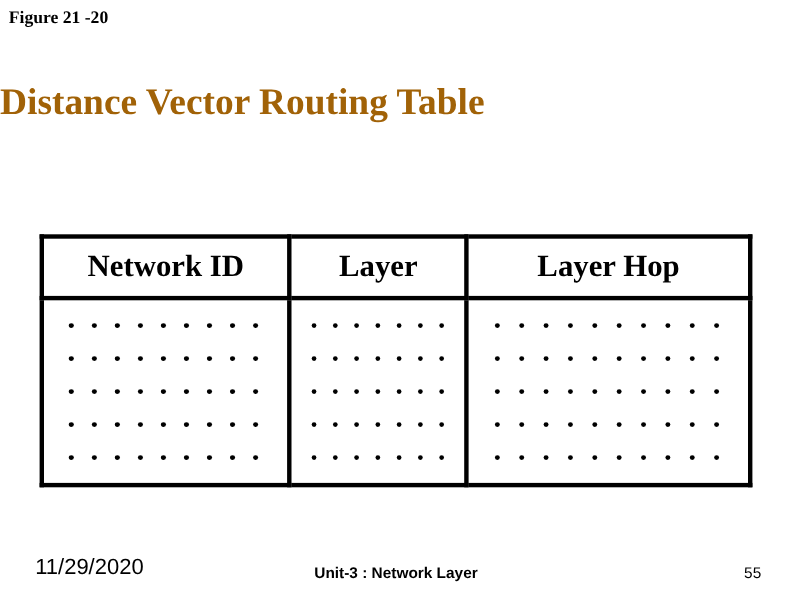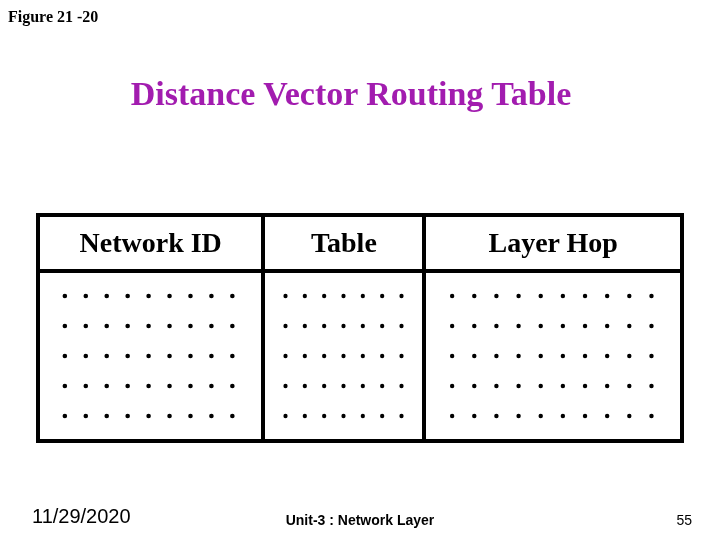--- a/index.html
+++ b/index.html
@@ -17,24 +17,23 @@
       top: 8px;
       left: 8px;
       font-weight: bold;
       font-size: 16px;
     }
     .title {
       position: absolute;
       top: 75px;
       left: 0;
       right: 18px;
-      text-align: center;
       font-size: 34px;
       font-weight: bold;
-      color: #a21caf;
+      color: #a16207;
     }
     .table-wrap {
       position: absolute;
       top: 165px;
       left: 36px;
       width: 648px;
     }
     .dvtable {
       border-collapse: collapse;
       width: 100%;
@@ -98,21 +97,21 @@
 <div class="table-wrap">
   <table class="dvtable">
     <colgroup>
       <col class="col-nid">
       <col class="col-cost">
       <col class="col-nhop">
     </colgroup>
     <thead>
       <tr>
         <th>Network ID</th>
-        <th>Table</th>
+        <th>Layer</th>
         <th>Layer Hop</th>
       </tr>
     </thead>
     <tbody>
       <tr>
         <td>
           <svg class="dots-svg" viewBox="0 0 200 150" preserveAspectRatio="none">
             <g fill="#000">
 
               <g>

